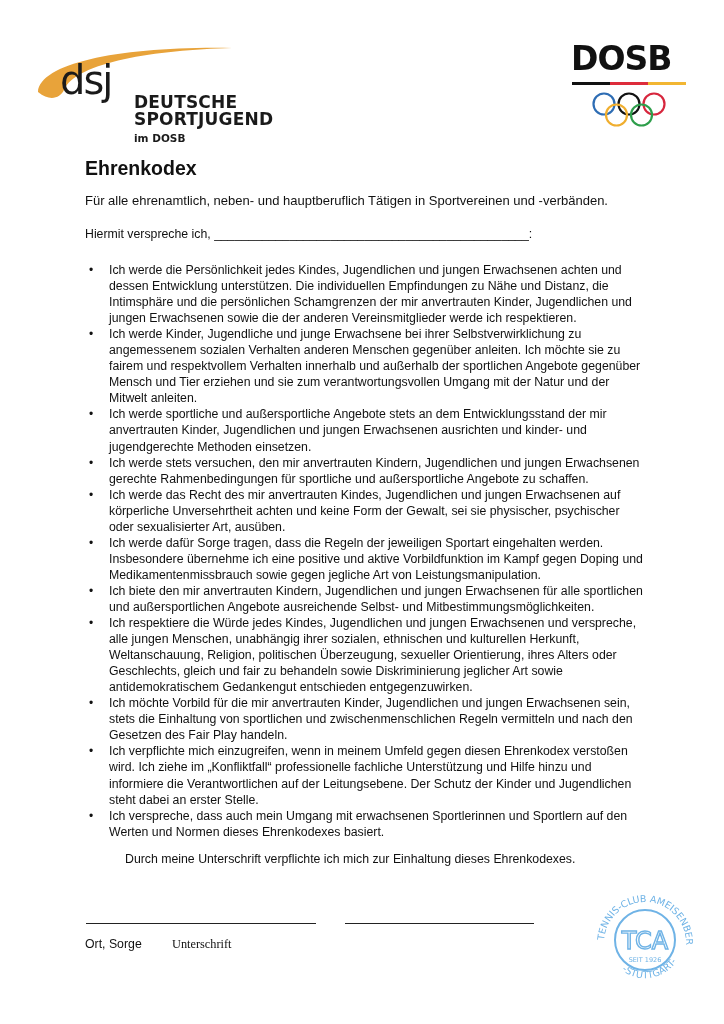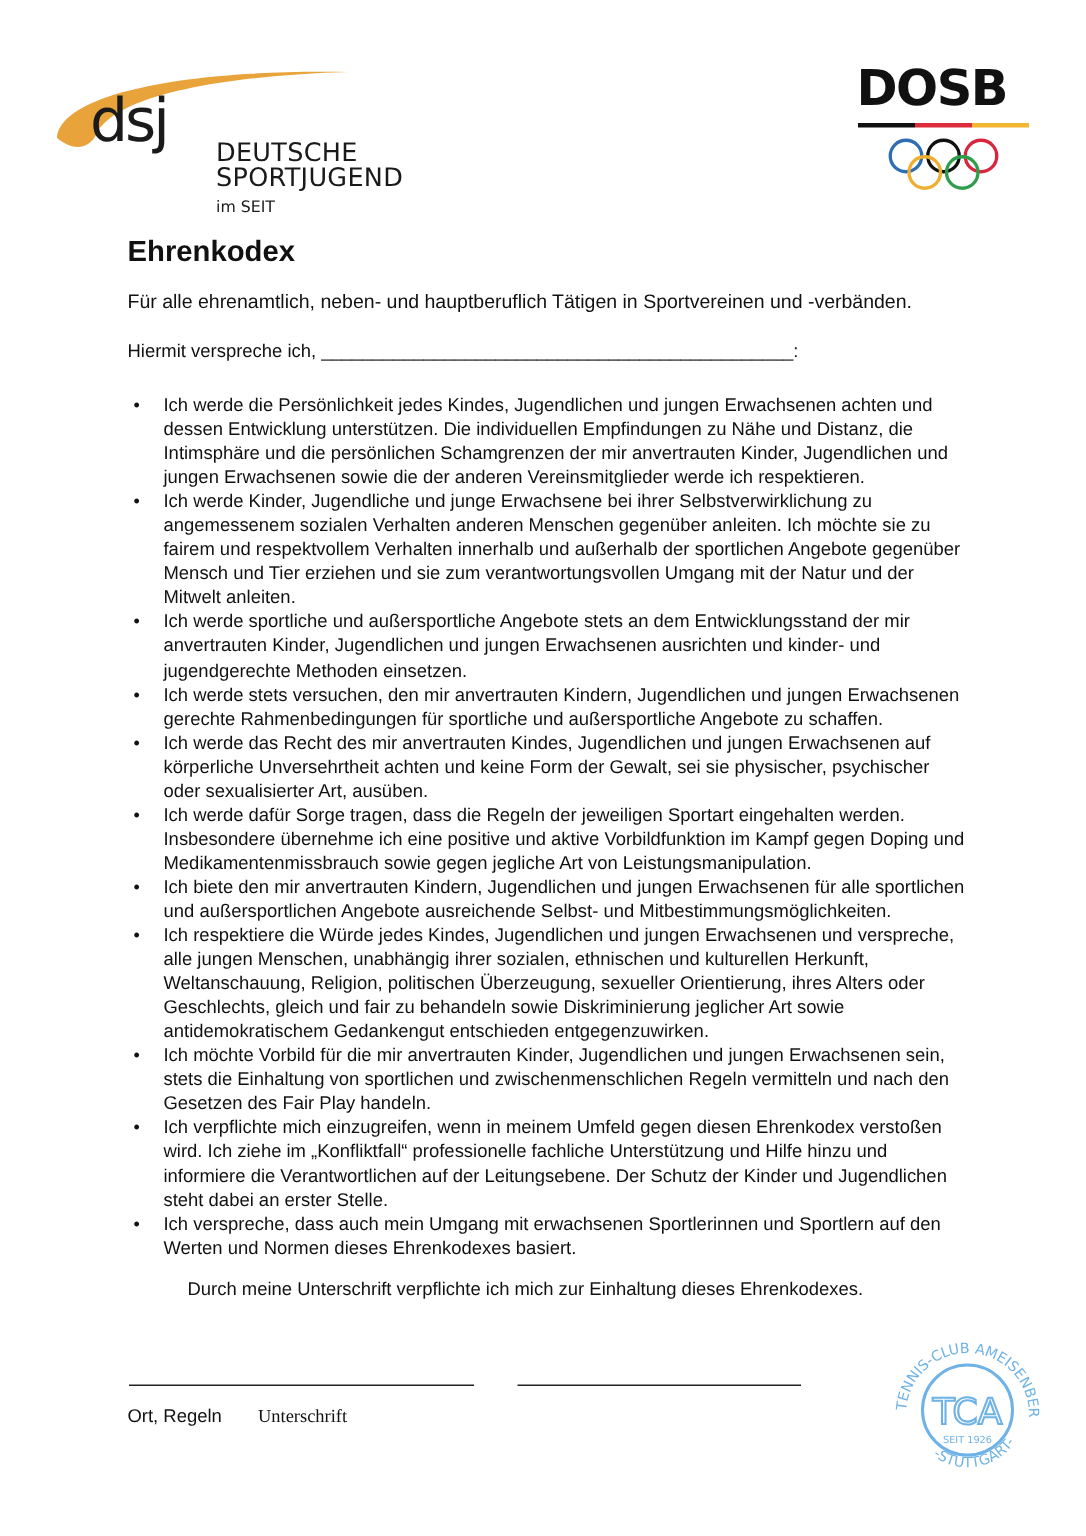--- a/index.html
+++ b/index.html
@@ -1,21 +1,21 @@
 <!DOCTYPE html>
 <html><head>
 <meta charset="utf-8">
 <style>
   html, body { margin: 0; padding: 0; background: #ffffff; }
   body {
     width: 724px; height: 1024px; position: relative; overflow: hidden;
     font-family: "Liberation Sans", sans-serif; color: #111;
   }
   .dsj-logo { position: absolute; left: 36px; top: 42px; width: 220px; height: 66px; }
-  .dsj-text { position: absolute; left: 108px; top: 52px; line-height: 1; }
+  .dsj-text { position: absolute; left: 98px; top: 52px; line-height: 1; font-weight: bold; }
   .dsj-line { font-family: "DejaVu Sans", sans-serif; font-size: 17px; letter-spacing: 0.2px; color: #1a1a1a; display: block; }
   .dsj-sub { font-family: "DejaVu Sans", sans-serif; font-size: 10.5px; color: #1a1a1a; display: block; margin-top: 5px; }
   .dosb-logo { position: absolute; left: 570px; top: 36px; width: 120px; height: 92px; }
   .title { position: absolute; left: 85px; top: 157px; font-size: 19.5px; font-weight: bold; margin: 0; text-align: right; }
   .intro { position: absolute; left: 85px; top: 193px; font-size: 13px; }
   .promise { position: absolute; left: 85px; top: 227px; font-size: 12.3px; white-space: pre; }
   .list { position: absolute; left: 85px; top: 262px; width: 560px; margin: 0; padding: 0; list-style: none; }
   .list li { position: relative; padding-left: 24px; font-size: 12.3px; line-height: 16.05px; }
   .list li .bullet { position: absolute; left: 4px; top: 0; font-size: 12px; }
   .closing { position: absolute; left: 85px; top: 852px; font-size: 12.3px; margin-left: 40px; }
@@ -31,21 +31,21 @@
 <body>
 
 <div class="dsj-logo">
   <svg width="220" height="66" viewBox="0 0 220 66" style="position:absolute;left:0;top:0;">
     <path d="M2,50 C4,20 90,4 196,6 C120,8 40,20 28,48 C24,56 14,60 2,50 Z" fill="#E8A33A"></path>
     <text x="24" y="52" font-family="DejaVu Sans, sans-serif" font-size="40" fill="#1a1a1a" letter-spacing="-2">dsj</text>
   </svg>
   <div class="dsj-text">
     <span class="dsj-line">DEUTSCHE</span>
     <span class="dsj-line">SPORTJUGEND</span>
-    <span class="dsj-sub">im SEIT</span>
+    <span class="dsj-sub">im DOSB</span>
   </div>
 </div>
 
 <div class="dosb-logo">
   <svg width="120" height="92" viewBox="0 0 120 92">
     <text x="1" y="34" font-family="DejaVu Sans, sans-serif" font-weight="bold" font-size="33" fill="#111" letter-spacing="-1">DOSB</text>
     <rect x="2" y="46" width="38" height="3" fill="#111"></rect>
     <rect x="40" y="46" width="38" height="3" fill="#DD2C3B"></rect>
     <rect x="78" y="46" width="38" height="3" fill="#F2B632"></rect>
     <circle cx="34" cy="68" r="10.5" fill="none" stroke="#2E6DB4" stroke-width="2.2"></circle>
@@ -73,21 +73,21 @@
     <li><span class="bullet">•</span><span>Ich respektiere die Würde jedes Kindes, Jugendlichen und jungen Erwachsenen und verspreche, alle jungen Menschen, unabhängig ihrer sozialen, ethnischen und kulturellen Herkunft, Weltanschauung, Religion, politischen Überzeugung, sexueller Orientierung, ihres Alters oder Geschlechts, gleich und fair zu behandeln sowie Diskriminierung jeglicher Art sowie antidemokratischem Gedankengut entschieden entgegenzuwirken.</span></li>
     <li><span class="bullet">•</span><span>Ich möchte Vorbild für die mir anvertrauten Kinder, Jugendlichen und jungen Erwachsenen sein, stets die Einhaltung von sportlichen und zwischenmenschlichen Regeln vermitteln und nach den Gesetzen des Fair Play handeln.</span></li>
     <li><span class="bullet">•</span><span>Ich verpflichte mich einzugreifen, wenn in meinem Umfeld gegen diesen Ehrenkodex verstoßen wird. Ich ziehe im „Konfliktfall“ professionelle fachliche Unterstützung und Hilfe hinzu und informiere die Verantwortlichen auf der Leitungsebene. Der Schutz der Kinder und Jugendlichen steht dabei an erster Stelle.</span></li>
     <li><span class="bullet">•</span><span>Ich verspreche, dass auch mein Umgang mit erwachsenen Sportlerinnen und Sportlern auf den Werten und Normen dieses Ehrenkodexes basiert.</span></li>
   </ul>
 
 <div class="closing">Durch meine Unterschrift verpflichte ich mich zur Einhaltung dieses Ehrenkodexes.</div>
 
 <div class="sig-line left"></div>
 <div class="sig-line right"></div>
-<div class="sig-label place">Ort, Regeln</div>
+<div class="sig-label place">Ort, Sorge</div>
 <div class="sig-label sign">Unterschrift</div>
 
 <div class="tca-logo">
   <svg width="110" height="110" viewBox="0 0 110 110">
     <defs>
       <path id="arcTop" d="M14,58 A41,41 0 1,1 96,58"></path>
       <path id="arcBot" d="M20,70 A38,38 0 0,0 90,70"></path>
     </defs>
     <circle cx="55" cy="55" r="30" fill="none" stroke="#6FB3E6" stroke-width="2"></circle>
     <text font-family="DejaVu Sans, sans-serif" font-size="9.5" fill="#6FB3E6"><textPath href="#arcTop" startOffset="2%">TENNIS-CLUB AMEISENBERG E.V.</textPath></text>

